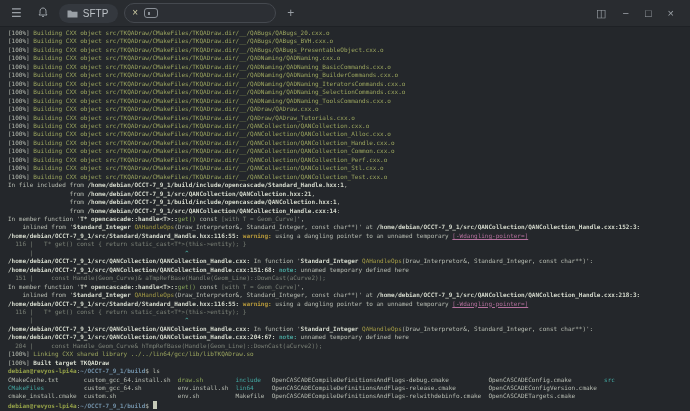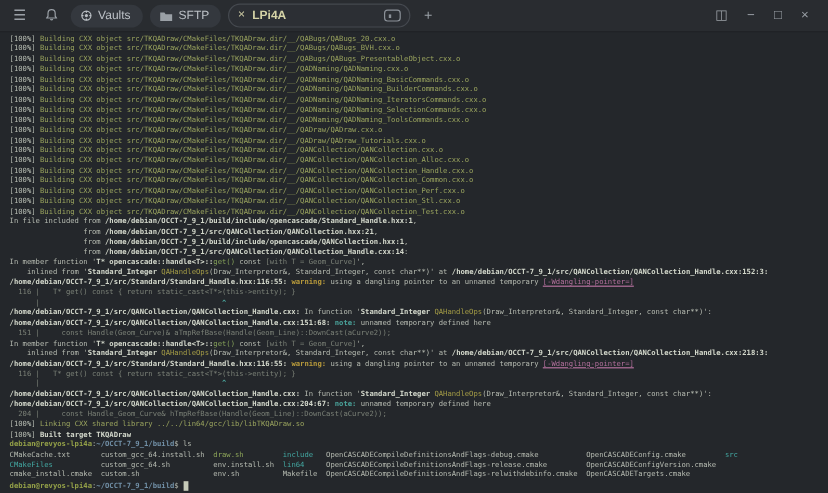--- a/index.html
+++ b/index.html
@@ -73,39 +73,28 @@
     <div class="tb-left">
       <div class="icon-btn">☰</div>
       <div class="icon-btn">
         <svg width="10" height="11" viewBox="0 0 10 11">
           <path d="M5 1 C3 1 2 2.5 2 4.2 L2 6.5 L1 8 L9 8 L8 6.5 L8 4.2 C8 2.5 7 1 5 1 Z" fill="none" stroke="#9aa0a6" stroke-width="1"></path>
           <path d="M4 9 A1.2 1.2 0 0 0 6 9" fill="none" stroke="#9aa0a6" stroke-width="1"></path>
         </svg>
       </div>
       <button class="pill">
         <span>
-          <svg width="10" height="10" viewBox="0 0 10 10">
-            <circle cx="5" cy="5" r="3.8" fill="none" stroke="#bcc1c6" stroke-width="1"></circle>
-            <circle cx="5" cy="5" r="1.3" fill="#bcc1c6"></circle>
-            <path d="M5 1.2 V2.6 M5 7.4 V8.8 M1.2 5 H2.6 M7.4 5 H8.8" stroke="#bcc1c6" stroke-width="1"></path>
-          </svg>
-        </span>
-        <span>Vaults</span>
-      </button>
-      <button class="pill">
-        <span>
           <svg width="11" height="9" viewBox="0 0 11 9">
             <path d="M0.5 1.5 H4 L5 2.8 H10.5 V8.5 H0.5 Z" fill="#9aa0a6"></path>
           </svg>
         </span>
         <span>SFTP</span>
       </button>
       <div class="tab-active">
         <span class="tab-close">×</span>
-        <span class="tab-title">LPi4A</span>
         <span class="tab-badge">
             <span></span>
           </span>
       </div>
       <div class="icon-btn">+</div>
     </div>
     <div class="tb-right">
       <span class="winctl">◫</span>
       <span class="winctl">−</span>
       <span class="winctl">□</span>

